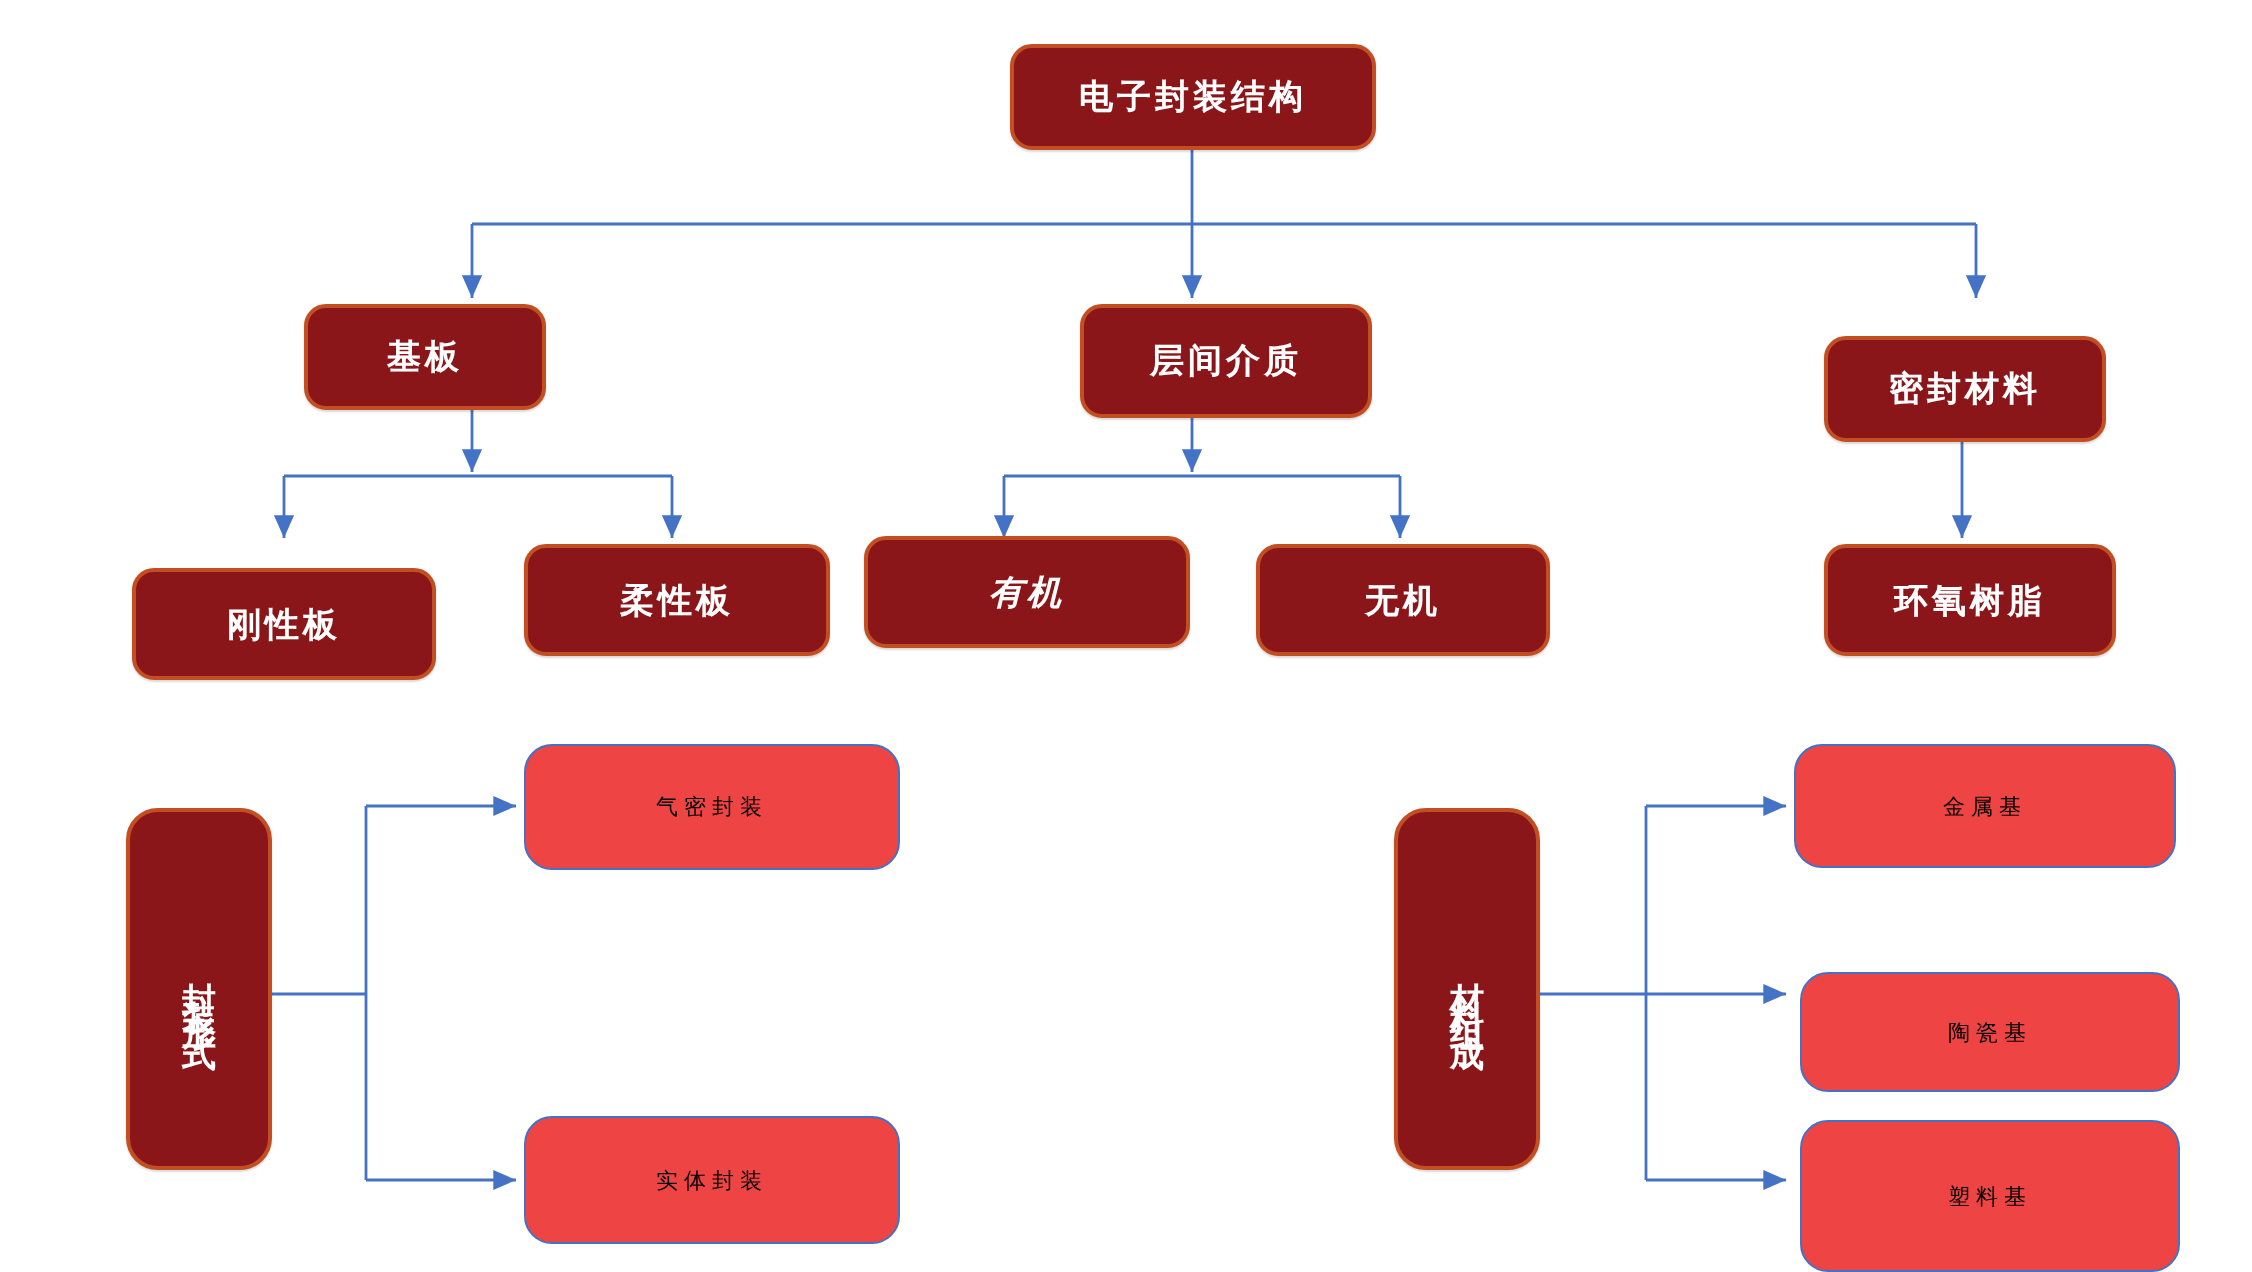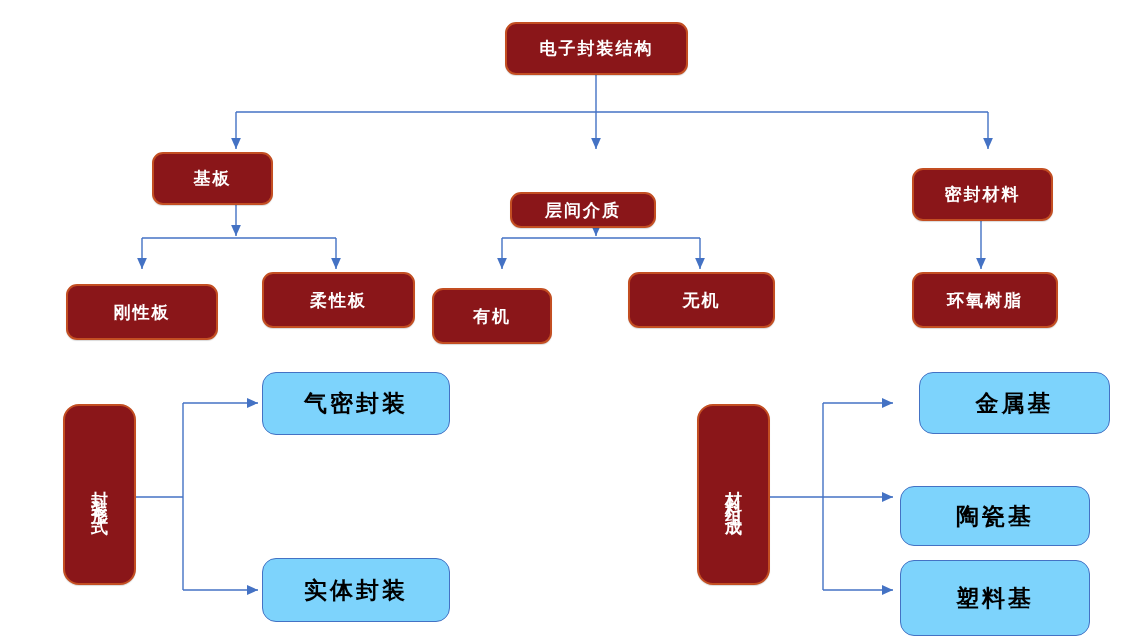--- a/index.html
+++ b/index.html
@@ -40,26 +40,26 @@
     background:var(--box-fill);
     border:2px solid var(--box-border);
     border-radius:11px;
     color:var(--box-text);
     font-weight:bold;
     font-size:17px;
     letter-spacing:2px;
     box-shadow:0 1px 1px rgba(0,0,0,0.15);
   }
   .node-white{
-    background:#7dd3fc;
+    background:#ef4444;
     border:1.6px solid var(--white-box-border);
     border-radius:14px;
     color:var(--white-box-text);
-    font-weight:bold;
-    font-size:23px;
+    font-weight:normal;
+    font-size:11px;
     letter-spacing:3px;
   }
   .node-vertical{
     writing-mode:vertical-rl;
     text-orientation:upright;
     letter-spacing:9px;
     border-radius:16px;
     font-size:17px;
   }
 </style>
@@ -108,41 +108,41 @@
       <line x1="823" y1="403" x2="893" y2="403" marker-end="url(#arrow)"></line>
       <line x1="823" y1="497" x2="893" y2="497" marker-end="url(#arrow)"></line>
       <line x1="823" y1="590" x2="893" y2="590" marker-end="url(#arrow)"></line>
     </g>
   </svg>
 
   <div class="node node-red" style="left:505px;top:22px;width:183px;height:53px;">电子封装结构</div>
 
   <div class="node node-red" style="left:152px;top:152px;width:121px;height:53px;">基板</div>
 
-  <div class="node node-red" style="left:510px;top:152px;width:146px;height:36px;margin-top:40px;">层间介质</div>
+  <div class="node node-red" style="left:540px;top:152px;width:146px;height:57px;">层间介质</div>
 
   <div class="node node-red" style="left:912px;top:152px;width:141px;height:53px;margin-top:16px;">密封材料</div>
 
   <div class="node node-red" style="left:66px;top:284px;width:152px;height:56px;">刚性板</div>
 
   <div class="node node-red" style="left:262px;top:272px;width:153px;height:56px;">柔性板</div>
 
-  <div class="node node-red" style="left:432px;top:288px;width:120px;height:56px;">有机</div>
+  <div class="node node-red" style="left:432px;top:268px;width:163px;height:56px;font-style:italic;">有机</div>
 
   <div class="node node-red" style="left:912px;top:272px;width:146px;height:56px;">环氧树脂</div>
 
   <div class="node node-red" style="left:628px;top:272px;width:147px;height:56px;">无机</div>
 
   <div class="node node-red node-vertical" style="left:63px;top:404px;width:73px;height:181px;">封装形式</div>
 
   <div class="node node-white" style="left:262px;top:372px;width:188px;height:63px;">气密封装</div>
 
   <div class="node node-white" style="left:262px;top:558px;width:188px;height:64px;">实体封装</div>
 
   <div class="node node-red node-vertical" style="left:697px;top:404px;width:73px;height:181px;">材料组成</div>
 
-  <div class="node node-white" style="left:897px;top:372px;width:191px;height:62px;margin-left:22px;">金属基</div>
+  <div class="node node-white" style="left:897px;top:372px;width:191px;height:62px;">金属基</div>
 
   <div class="node node-white" style="left:900px;top:467px;width:190px;height:60px;margin-top:19px;">陶瓷基</div>
 
   <div class="node node-white" style="left:900px;top:560px;width:190px;height:76px;">塑料基</div>
 
 </div>
 
 </body></html>

